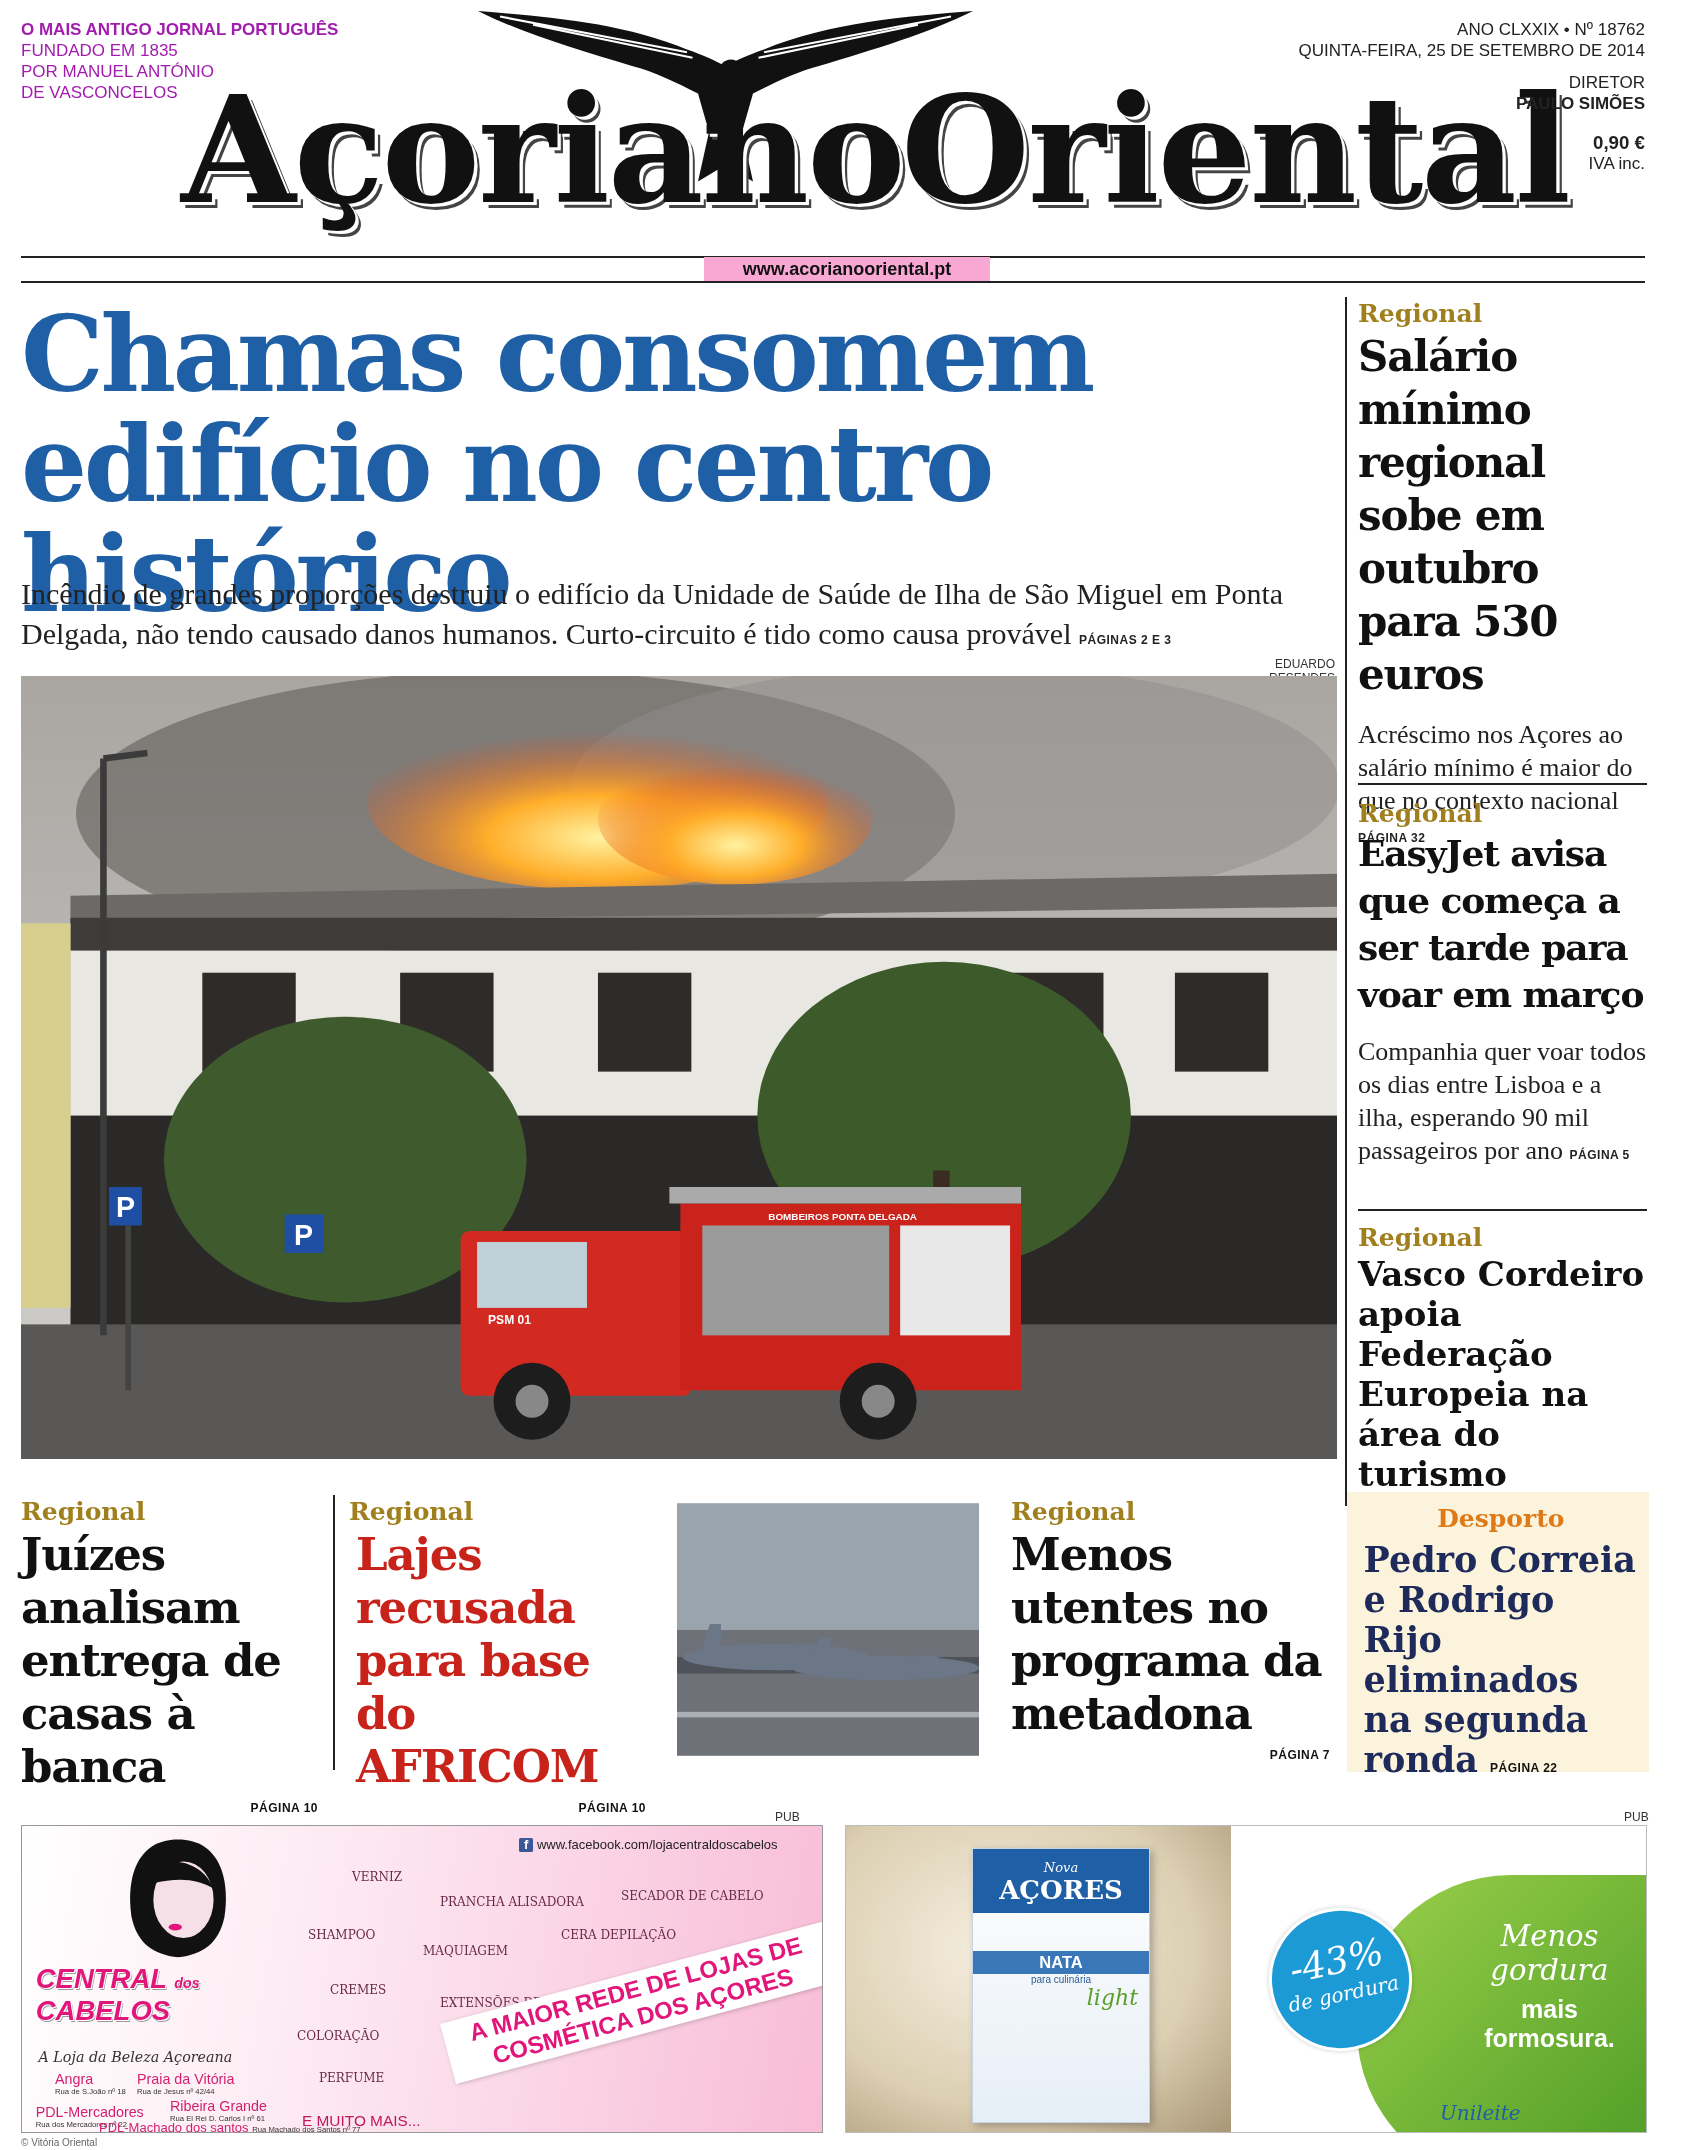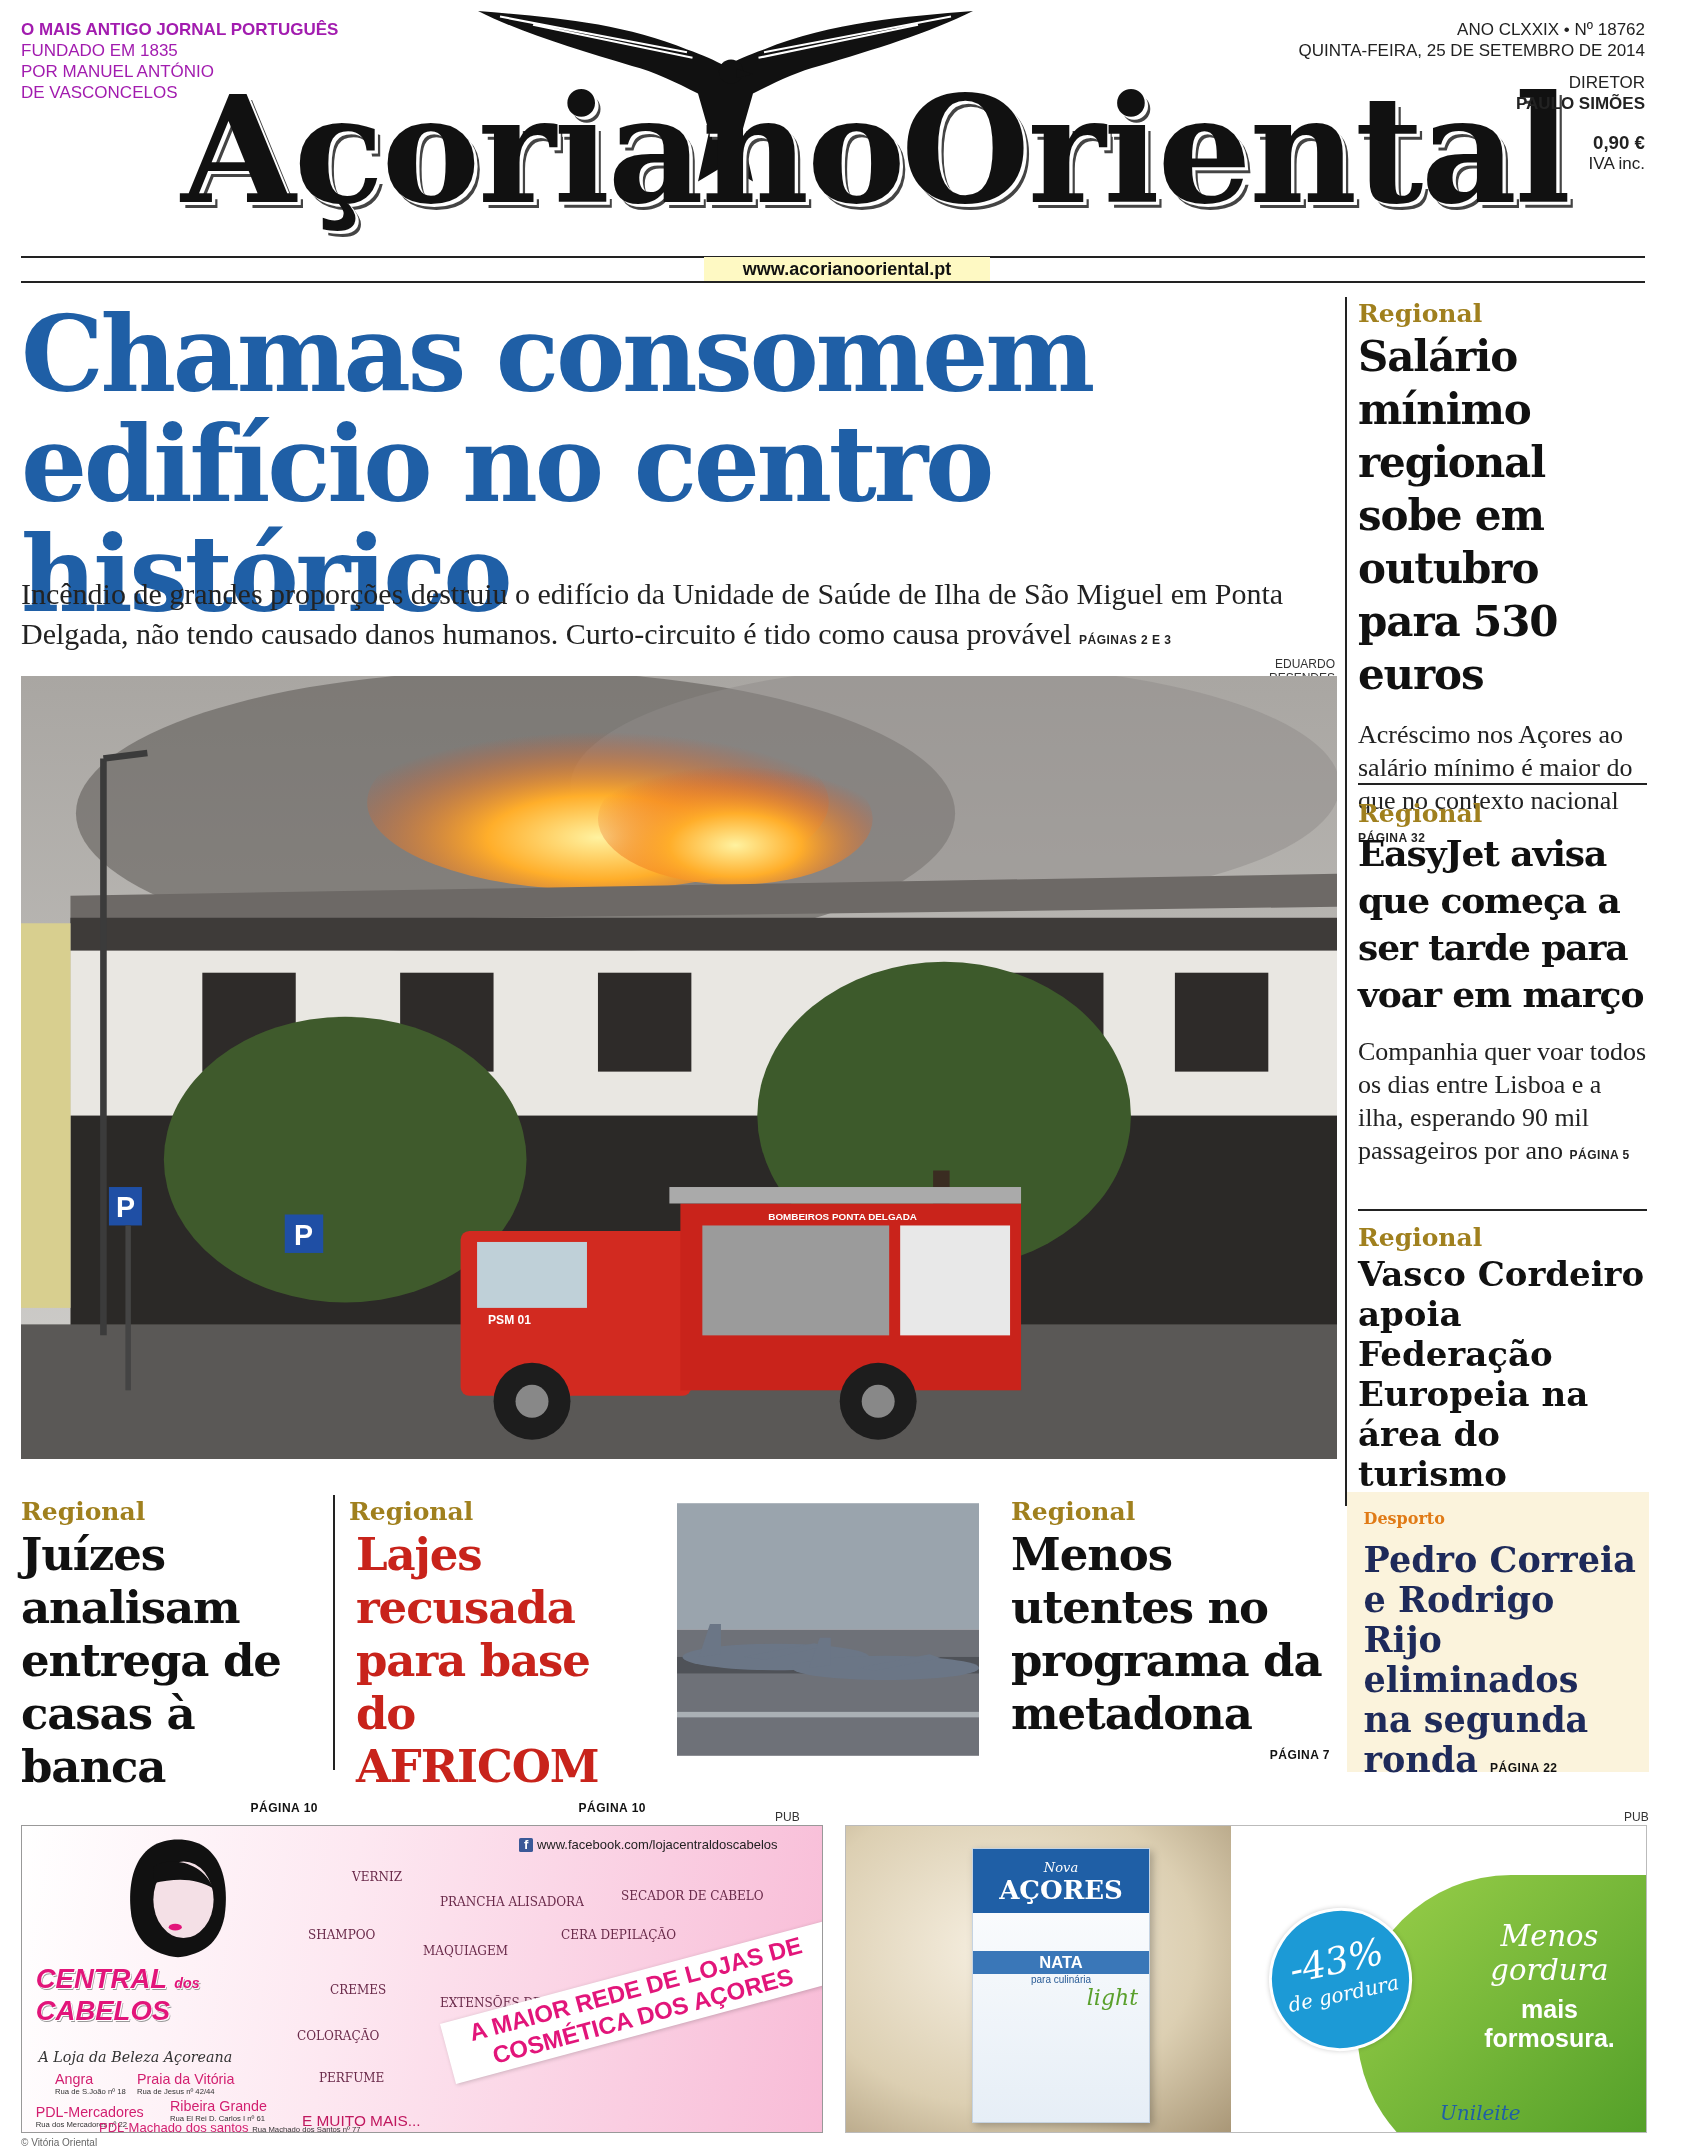--- a/index.html
+++ b/index.html
@@ -11,21 +11,21 @@
     .mast-left { left: 21px; top: 18.7px; font-size: 17px; line-height: 21px; font-family: "Liberation Sans", sans-serif; color: #a21caf; }
     .mast-left .bold { font-weight: bold; }
     .mast-right { right: 59px; top: 18.7px; font-size: 17px; line-height: 21px; text-align: right; font-family: "Liberation Sans", sans-serif; color: #222; }
     .mast-right .sp { height: 11px; }
     .mast-right .price { font-size: 18.7px; font-weight: bold; margin-top: 18.7px; }
     .logo { left: 181px; top: 71px; width: 1319px; height: 159px; font-family: "DejaVu Serif", serif; font-weight: bold; font-size: 148px; line-height: 159px; letter-spacing: -2.2px; color: #111; text-shadow: 3.3px 3.3px 0 #fff, 5.5px 5.5px 0 #444; }
     .logo .word1 { position: absolute; left: 0; top: 0; text-align: center; }
     .logo .word2 { position: absolute; left: 720px; top: 0; }
     .eagle { left: 478px; top: 0; width: 495px; height: 187px; }
     .mast-rule { left: 21px; top: 256px; width: 1624px; height: 1.6px; background: #222; }
-    .url { left: 704px; top: 257px; width: 286px; height: 24px; background: #fef9c3; text-align: center; font-size: 18px; font-weight: bold; line-height: 24px; font-family: "Liberation Sans", sans-serif; }
+    .url { left: 704px; top: 257px; width: 286px; height: 24px; background: #f9a8d4; text-align: center; font-size: 18px; font-weight: bold; line-height: 24px; font-family: "Liberation Sans", sans-serif; }
     .rule-under { left: 21px; top: 281px; width: 1624px; height: 1.6px; background: #222; }
 
     
     .headline { left: 21px; top: 300px; width: 1314px; font-family: "DejaVu Serif", serif; color: #1f5fa6; font-size: 104px; line-height: 110px; letter-spacing: -3.3px; font-weight: bold; }
     .dek { left: 21px; top: 574px; width: 1319px; font-size: 30px; line-height: 40px; color: #222; }
     .pg { font-family: "Liberation Sans", sans-serif; font-weight: bold; font-size: 12px; letter-spacing: 0.5px; }
     .credit { left: 1209px; top: 657px; width: 126px; text-align: right; font-family: "Liberation Sans", sans-serif; font-size: 12px; color: #333; }
 
     
     .photo { left: 21px; top: 676px; width: 1316px; height: 783px; overflow: hidden; background: linear-gradient(#b7b5b0 0%, #c6c5c2 35%, #8c8a86 60%, #5c5a58 100%); }
@@ -40,21 +40,21 @@
     .hrule { height: 1.6px; background: #222; }
 
     
     .b-kicker { font-family: "DejaVu Serif", serif; font-weight: bold; color: #a0801e; font-size: 25px; line-height: 33px; }
     .b-title { font-family: "DejaVu Serif", serif; font-weight: bold; font-size: 45px; line-height: 53px; letter-spacing: -1.1px; color: #111; }
     .b-title.red { color: #c8231b; margin-left: 7px; }
     .b-page { text-align: right; font-family: "Liberation Sans", sans-serif; font-weight: bold; font-size: 12px; letter-spacing: 0.5px; }
     .vrule { width: 1.6px; background: #222; }
 
     .desporto { left: 1347px; top: 1492px; width: 302px; height: 280px; background: #fbf3dc; padding: 11px 11px 0 16.5px; }
-    .desporto .kick { font-family: "DejaVu Serif", serif; font-weight: bold; color: #e07a16; font-size: 16px; line-height: 31px; }
+    .desporto .kick { font-family: "DejaVu Serif", serif; font-weight: bold; color: #e07a16; font-size: 25px; line-height: 31px; text-align: center; }
     .desporto .title { font-family: "DejaVu Serif", serif; font-weight: bold; color: #1e2a5a; font-size: 35px; line-height: 40px; margin-top: 5.5px; }
 
     
     .pub { font-family: "Liberation Sans", sans-serif; font-size: 12px; color: #333; }
     .ad1 { left: 21px; top: 1825px; width: 802px; height: 308px; border: 1.1px solid #999; background: linear-gradient(100deg, #ffffff 0%, #fde8f1 40%, #f8bcd7 100%); overflow: hidden; }
     .ad2 { left: 845px; top: 1825px; width: 802px; height: 308px; border: 1.1px solid #bbb; background: linear-gradient(90deg, #e8ddc5 0%, #f3ede0 40%, #ffffff 60%); overflow: hidden; }
     .footer { left: 21px; top: 2137px; font-family: "Liberation Sans", sans-serif; font-size: 10px; color: #666; }
   </style>
 </head>
 <body>

